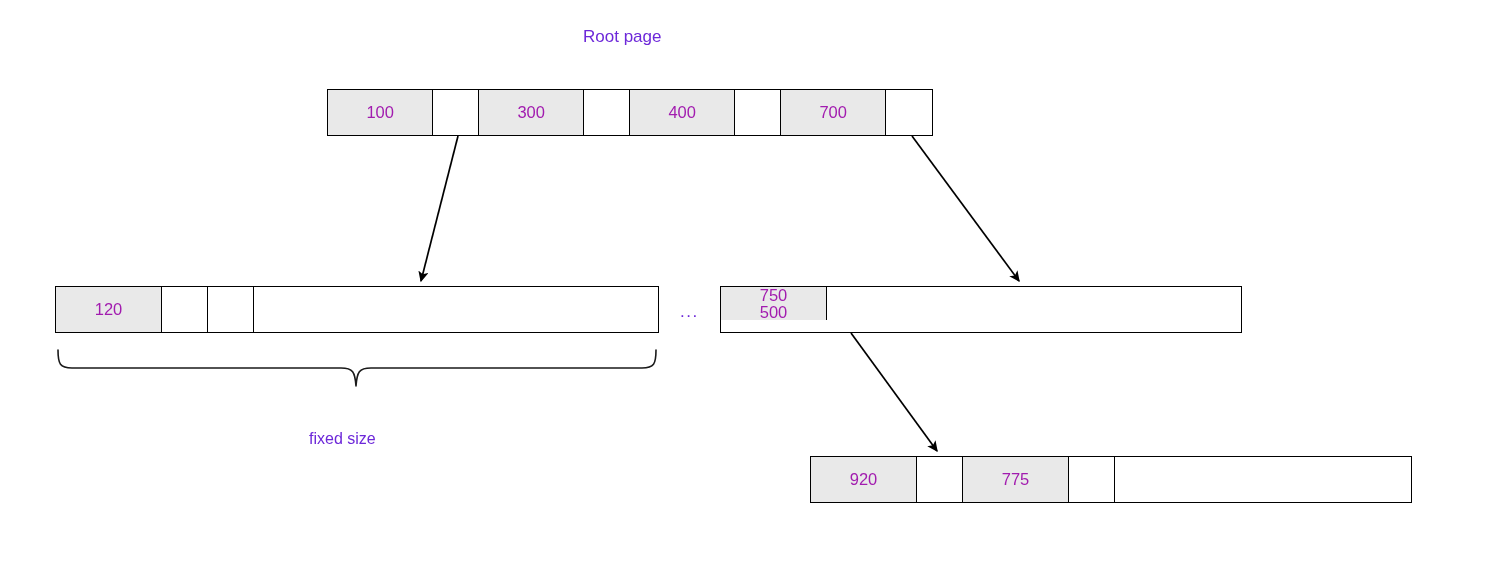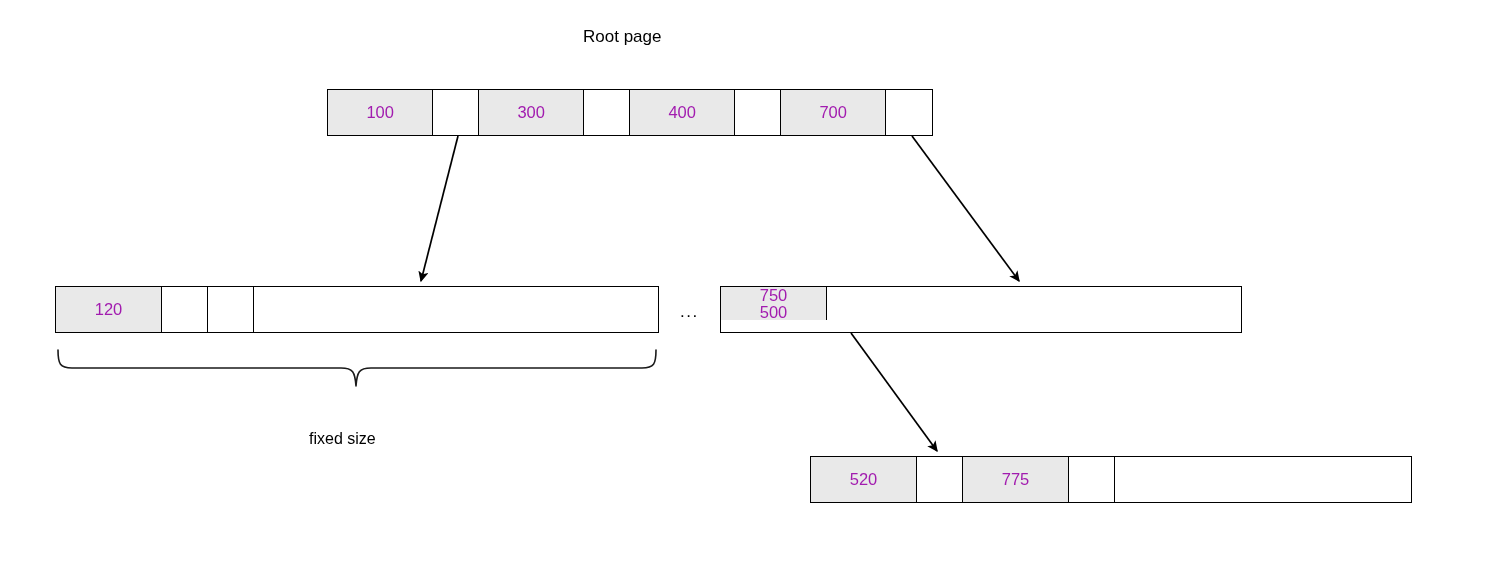--- a/index.html
+++ b/index.html
@@ -68,21 +68,21 @@
   #node-root        { left: 327px; top: 89px;  width: 606px; height: 47px; }
   #node-leaf-left   { left: 55px;  top: 286px; width: 604px; height: 47px; }
   #node-leaf-right  { left: 720px; top: 286px; width: 522px; height: 47px; flex-direction: column; }
   #node-leaf-bottom { left: 810px; top: 456px; width: 602px; height: 47px; }
 
   .label {
     position: absolute;
     font-size: 17px;
     line-height: 1;
     white-space: nowrap;
-    color: #000000;
+    color: #6d28d9;
   }
   #root-page-title { left: 583px; top: 28px; }
   #fixed-size-label { left: 309px; top: 431px; font-size: 16px; }
   #ellipsis-label {
     left: 680px;
     top: 303px;
     font-size: 17px;
     letter-spacing: 1.5px;
   }
 </style>
@@ -137,21 +137,21 @@
 
   <div class="node" id="node-leaf-right">
     <div class="cell key">750</div>
     <div class="cell ptr"></div>
     <div class="cell key">500</div>
     <div class="cell ptr"></div>
     <div class="cell free"></div>
   </div>
 
   <div class="node" id="node-leaf-bottom">
-    <div class="cell key">520</div>
+    <div class="cell key">920</div>
     <div class="cell ptr"></div>
     <div class="cell key">775</div>
     <div class="cell ptr"></div>
     <div class="cell free"></div>
   </div>
 
   <div class="label" id="fixed-size-label">fixed size</div>
 
 </div>
 

